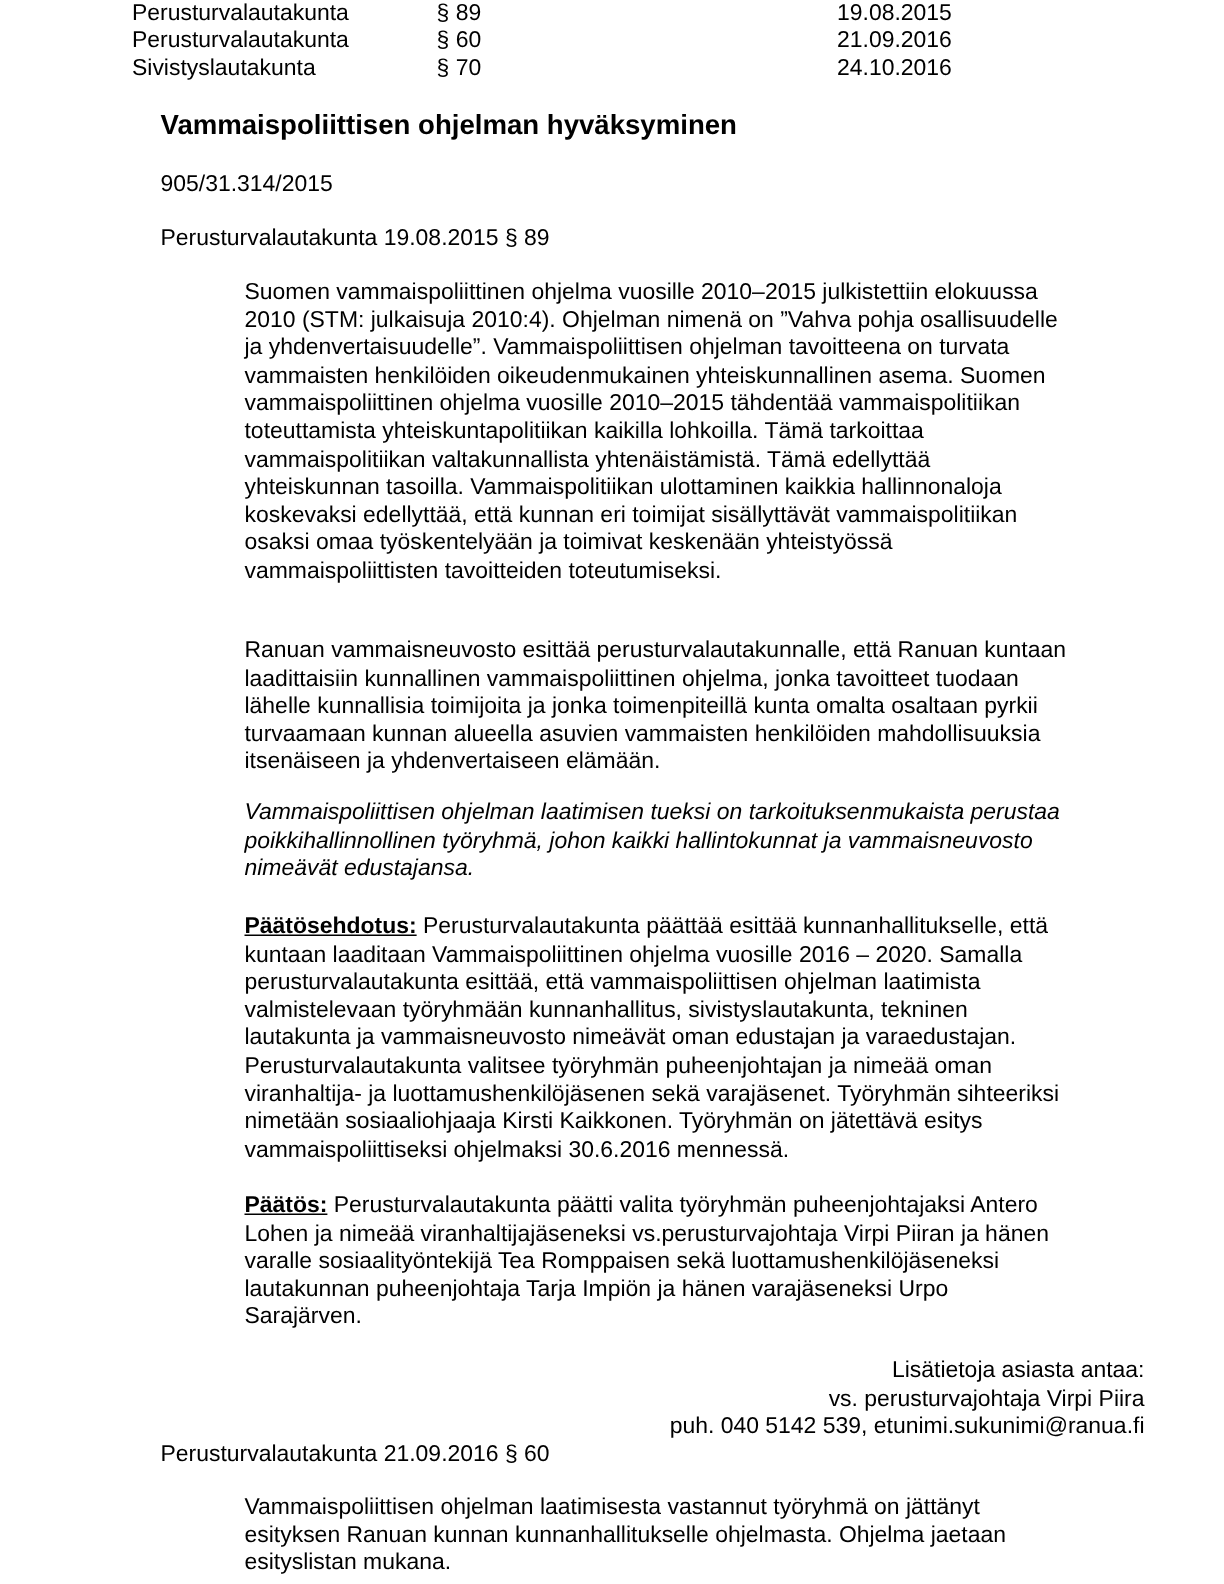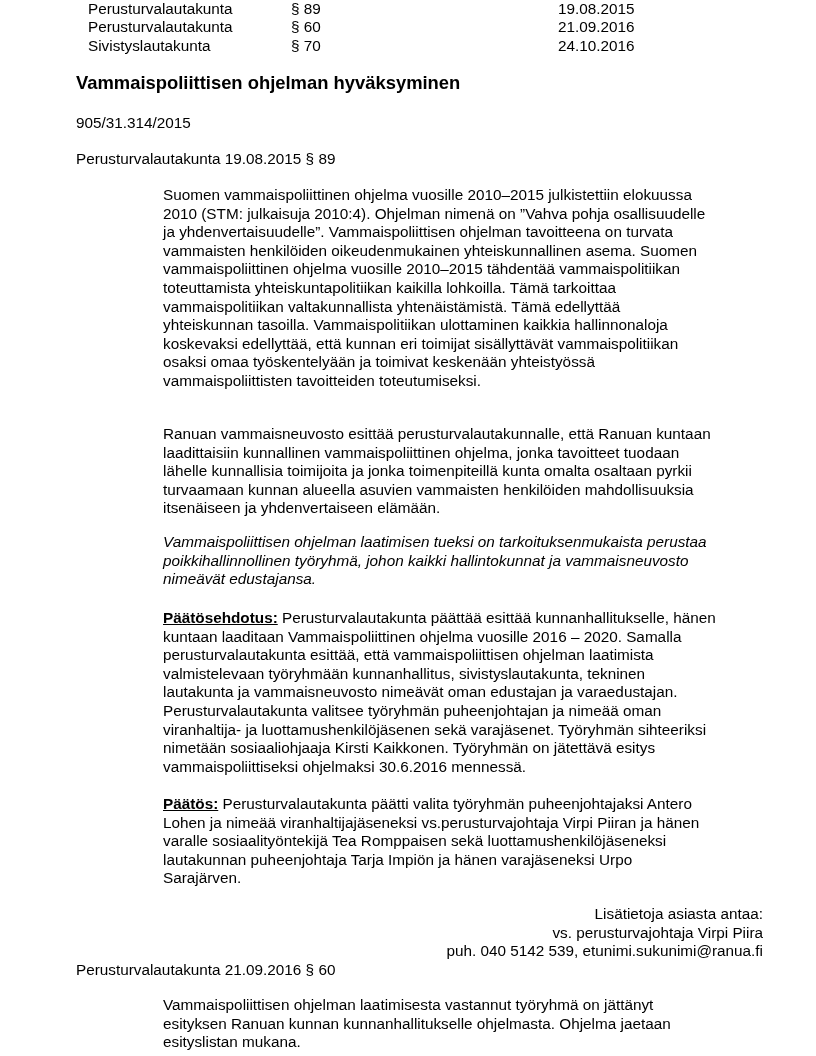--- a/index.html
+++ b/index.html
@@ -1,20 +1,20 @@
 <!DOCTYPE html>
 <html><head>
 <meta charset="utf-8">
 <style>
   html, body { margin: 0; padding: 0; background: #ffffff; }
   body {
     width: 816px; height: 1056px; overflow: hidden; position: relative;
     font-family: "Liberation Sans", sans-serif; color: #000; font-size: 15.3px;
   }
-  .abs { position: absolute; white-space: nowrap; }
+  .abs { position: absolute; white-space: nowrap; margin-left: 31px; }
   .hist-row { position: absolute; left: 88px; height: 19px; line-height: 19px; width: 700px; }
   .hist-row .c1 { position: absolute; left: 0; }
   .hist-row .c2 { position: absolute; left: 203px; }
   .hist-row .c3 { position: absolute; left: 445px; margin-left: 25px; }
   .title { left: 76px; top: 72px; font-weight: bold; font-size: 18.4px; }
   .meta { left: 76px; line-height: 19px; }
   .para { position: absolute; left: 163px; width: 600px; line-height: 18.6px; }
   .para .ln { display: block; white-space: nowrap; }
   .lbl { font-weight: bold; text-decoration: underline; }
 </style>
@@ -63,21 +63,21 @@
     <span class="ln">turvaamaan kunnan alueella asuvien vammaisten henkilöiden mahdollisuuksia</span>
     <span class="ln">itsenäiseen ja yhdenvertaiseen elämään.</span>
   </div>
 <div class="para" style="top:533px;font-style:italic;" id="p3">
     <span class="ln">Vammaispoliittisen ohjelman laatimisen tueksi on tarkoituksenmukaista perustaa</span>
     <span class="ln">poikkihallinnollinen työryhmä, johon kaikki hallintokunnat ja vammaisneuvosto</span>
     <span class="ln">nimeävät edustajansa.</span>
   </div>
 
 <div class="para" style="top:609px;" id="p4">
-<span class="ln"><span class="lbl">Päätösehdotus:</span><span> Perusturvalautakunta päättää esittää kunnanhallitukselle, hänen</span></span>
+<span class="ln"><span class="lbl">Päätösehdotus:</span><span> Perusturvalautakunta päättää esittää kunnanhallitukselle, että</span></span>
     <span class="ln">kuntaan laaditaan Vammaispoliittinen ohjelma vuosille 2016 – 2020. Samalla</span>
     <span class="ln">perusturvalautakunta esittää, että vammaispoliittisen ohjelman laatimista</span>
     <span class="ln">valmistelevaan työryhmään kunnanhallitus, sivistyslautakunta, tekninen</span>
     <span class="ln">lautakunta ja vammaisneuvosto nimeävät oman edustajan ja varaedustajan.</span>
     <span class="ln">Perusturvalautakunta valitsee työryhmän puheenjohtajan ja nimeää oman</span>
     <span class="ln">viranhaltija- ja luottamushenkilöjäsenen sekä varajäsenet. Työryhmän sihteeriksi</span>
     <span class="ln">nimetään sosiaaliohjaaja Kirsti Kaikkonen. Työryhmän on jätettävä esitys</span>
     <span class="ln">vammaispoliittiseksi ohjelmaksi 30.6.2016 mennessä.</span>
   </div>
 

